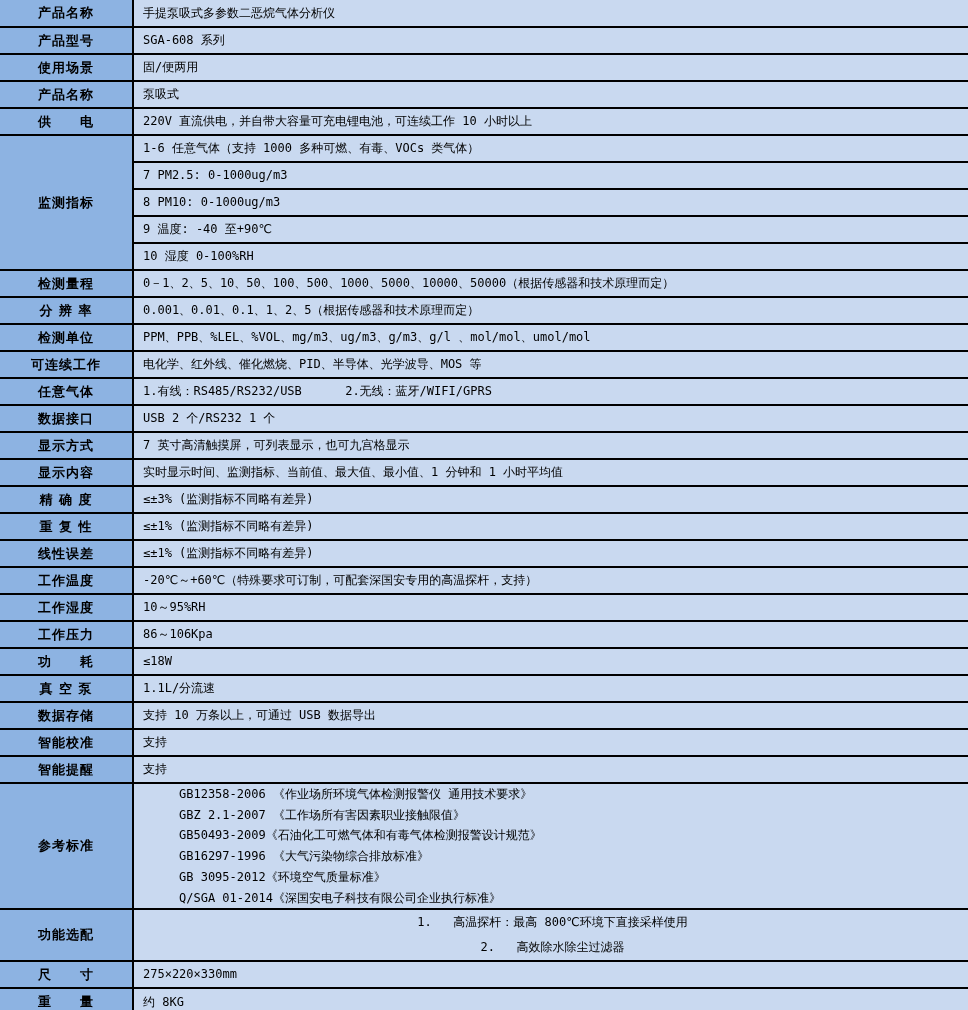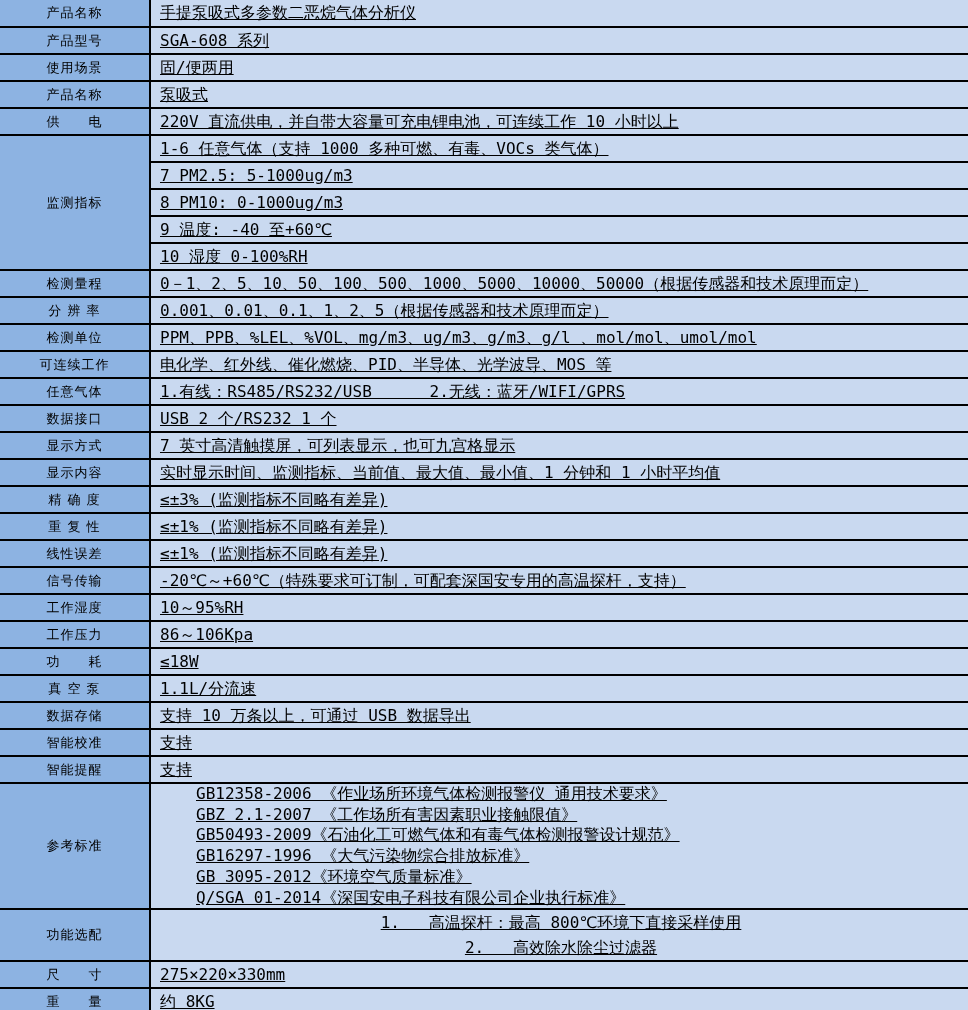--- a/index.html
+++ b/index.html
@@ -27,38 +27,37 @@
   table.spec tr:first-child > td { border-top: none; }
   table.spec tr:last-child > td { border-bottom: none; }
   table.spec td.label-cell { border-left: none; }
   table.spec td.value-cell { border-right: none; }
 
   tr.spec-row { height: 27px; }
   tr.spec-row-tall-ref { height: 125px; }
   tr.spec-row-tall-opt { height: 50px; padding-left: 8px; }
 
   td.label-cell {
-    width: 150px;
+    width: 133px;
     background: var(--label-bg);
     text-align: center;
     font-family: "DejaVu Sans", "Liberation Sans", sans-serif;
-    font-weight: normal;
+    font-weight: bold;
     font-size: 13px;
     letter-spacing: 1px;
     white-space: pre;
   }
   td.value-cell {
     background: var(--value-bg);
     font-family: "DejaVu Sans Mono", "DejaVu Sans", monospace;
-    font-size: 16px;
+    font-size: 12px;
     text-align: left;
     padding: 0 6px 0 9px;
     white-space: pre-wrap;
     line-height: 1.25;
-    text-decoration: underline;
   }
   td.value-cell .cell-line { white-space: pre-wrap; }
   td.value-cell.ref-lines .cell-line { line-height: 20.7px; margin-left: 36px; }
   td.value-cell.opt-lines .cell-line { line-height: 25px; text-align: center; }
 </style>
 </head>
 <body>
 
 <table class="spec">
   <tbody>
@@ -80,27 +79,27 @@
       </tr>
       <tr class="spec-row">
         <td class="label-cell">供　　电</td>
         <td class="value-cell">220V 直流供电，并自带大容量可充电锂电池，可连续工作 10 小时以上</td>
       </tr>
       <tr class="spec-row">
         <td class="label-cell" rowspan="5">监测指标</td>
         <td class="value-cell">1-6 任意气体（支持 1000 多种可燃、有毒、VOCs 类气体）</td>
       </tr>
       <tr class="spec-row">
-        <td class="value-cell">7 PM2.5: 5-1000ug/m3</td>
+        <td class="value-cell">7 PM2.5: 0-1000ug/m3</td>
       </tr>
       <tr class="spec-row">
         <td class="value-cell">8 PM10: 0-1000ug/m3</td>
       </tr>
       <tr class="spec-row">
-        <td class="value-cell">9 温度: -40 至+60℃</td>
+        <td class="value-cell">9 温度: -40 至+90℃</td>
       </tr>
       <tr class="spec-row">
         <td class="value-cell">10 湿度 0-100%RH</td>
       </tr>
       <tr class="spec-row">
         <td class="label-cell">检测量程</td>
         <td class="value-cell">0－1、2、5、10、50、100、500、1000、5000、10000、50000（根据传感器和技术原理而定）</td>
       </tr>
       <tr class="spec-row">
         <td class="label-cell">分 辨 率</td>
@@ -136,21 +135,21 @@
       </tr>
       <tr class="spec-row">
         <td class="label-cell">重 复 性</td>
         <td class="value-cell">≤±1% (监测指标不同略有差异)</td>
       </tr>
       <tr class="spec-row">
         <td class="label-cell">线性误差</td>
         <td class="value-cell">≤±1% (监测指标不同略有差异)</td>
       </tr>
       <tr class="spec-row">
-        <td class="label-cell">信号传输</td>
+        <td class="label-cell">工作温度</td>
         <td class="value-cell">-20℃～+60℃（特殊要求可订制，可配套深国安专用的高温探杆，支持）</td>
       </tr>
       <tr class="spec-row">
         <td class="label-cell">工作湿度</td>
         <td class="value-cell">10～95%RH</td>
       </tr>
       <tr class="spec-row">
         <td class="label-cell">工作压力</td>
         <td class="value-cell">86～106Kpa</td>
       </tr>

